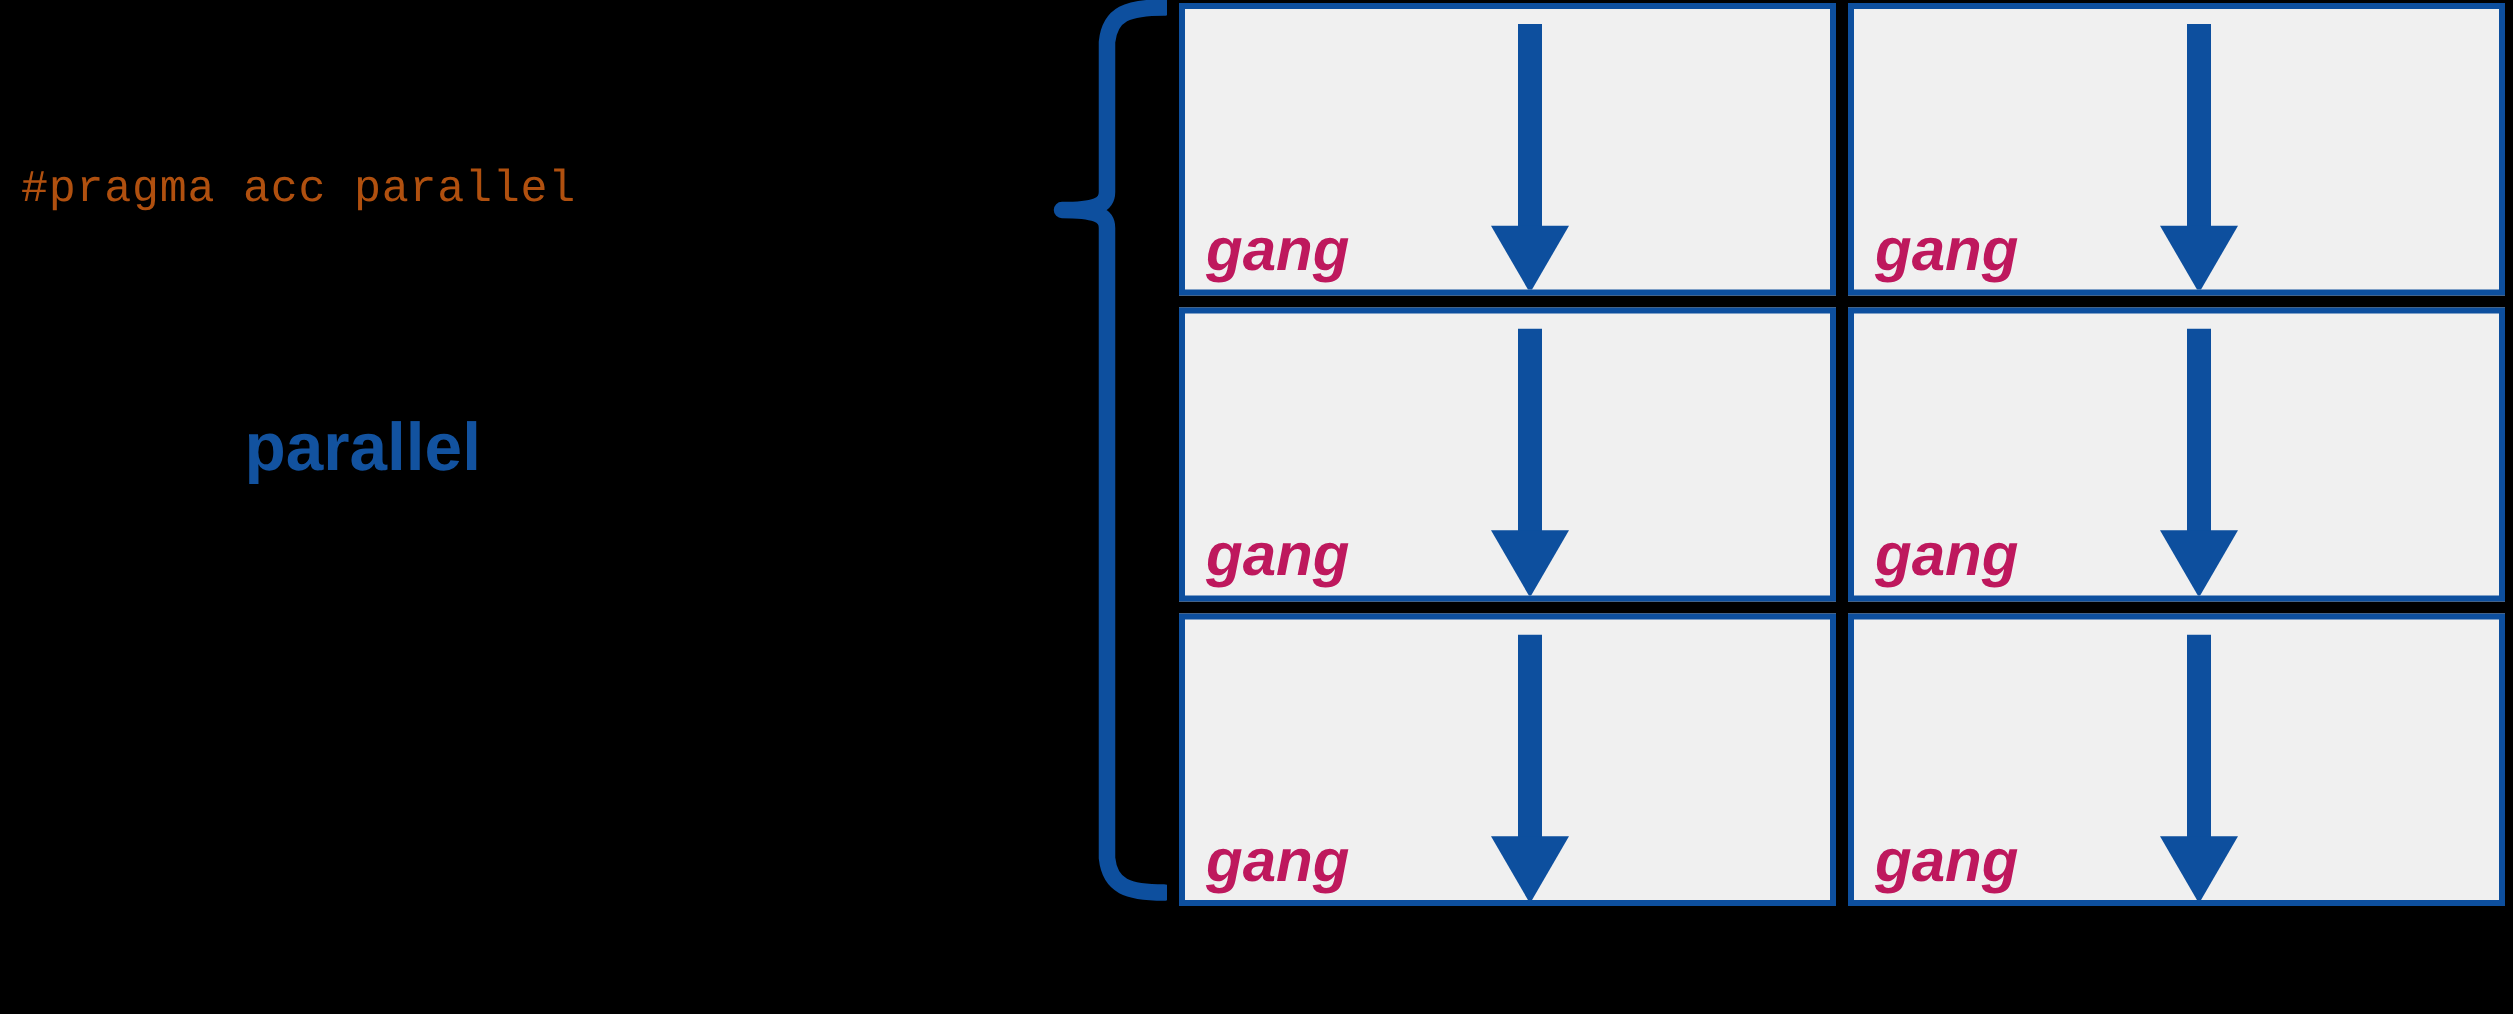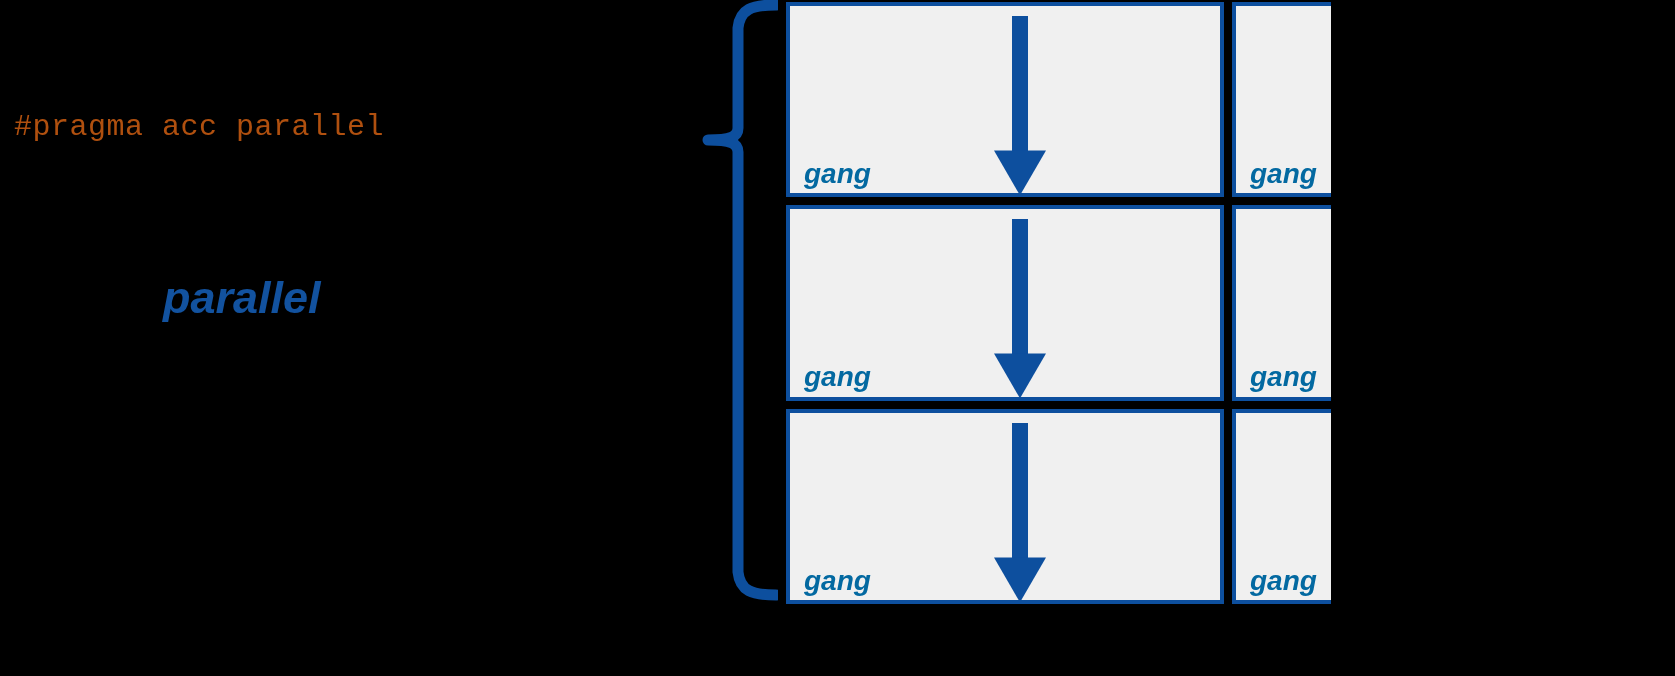--- a/index.html
+++ b/index.html
@@ -3,21 +3,21 @@
 <meta charset="utf-8">
 <title>OpenACC parallel gangs diagram</title>
 <style>
   html, body {
     margin: 0;
     padding: 0;
     background: #000000;
   }
   #canvas {
     position: relative;
-    width: 1331px;
+    width: 1675px;
     height: 676px;
     background: #000000;
     overflow: hidden;
     font-family: "Liberation Sans", sans-serif;
   }
 
   
   .pragma-text {
     position: absolute;
     left: 14px;
@@ -25,21 +25,20 @@
     font-family: "Liberation Mono", "DejaVu Sans Mono", monospace;
     font-size: 30px;
     font-weight: 400;
     letter-spacing: 0.5px;
     color: #b0500f;
     white-space: pre;
   }
   .word-label {
     position: absolute;
     font-family: "Liberation Sans", sans-serif;
-    font-style: italic;
     font-weight: bold;
     font-size: 45px;
     color: #12529f;
     white-space: pre;
   }
   #label-parallel { left: 163px; top: 272px; }
   #label-gangs    { left: 152px; top: 424px; }
 
   
   .brace {
@@ -71,23 +70,23 @@
     box-sizing: border-box;
     overflow: hidden;
   }
   .gang-label {
     position: absolute;
     left: 14px;
     bottom: 4px;
     font-family: "Liberation Sans", sans-serif;
     font-style: italic;
     font-weight: bold;
-    font-size: 28px;
+    font-size: 40px;
     line-height: 1.08;
-    color: #0369a1;
+    color: #be185d;
     white-space: pre;
   }
   .gang-arrow {
     position: absolute;
     left: 50%;
     margin-left: -15px;
     top: 10px;
     bottom: -2px;
     width: 60px;
   }

